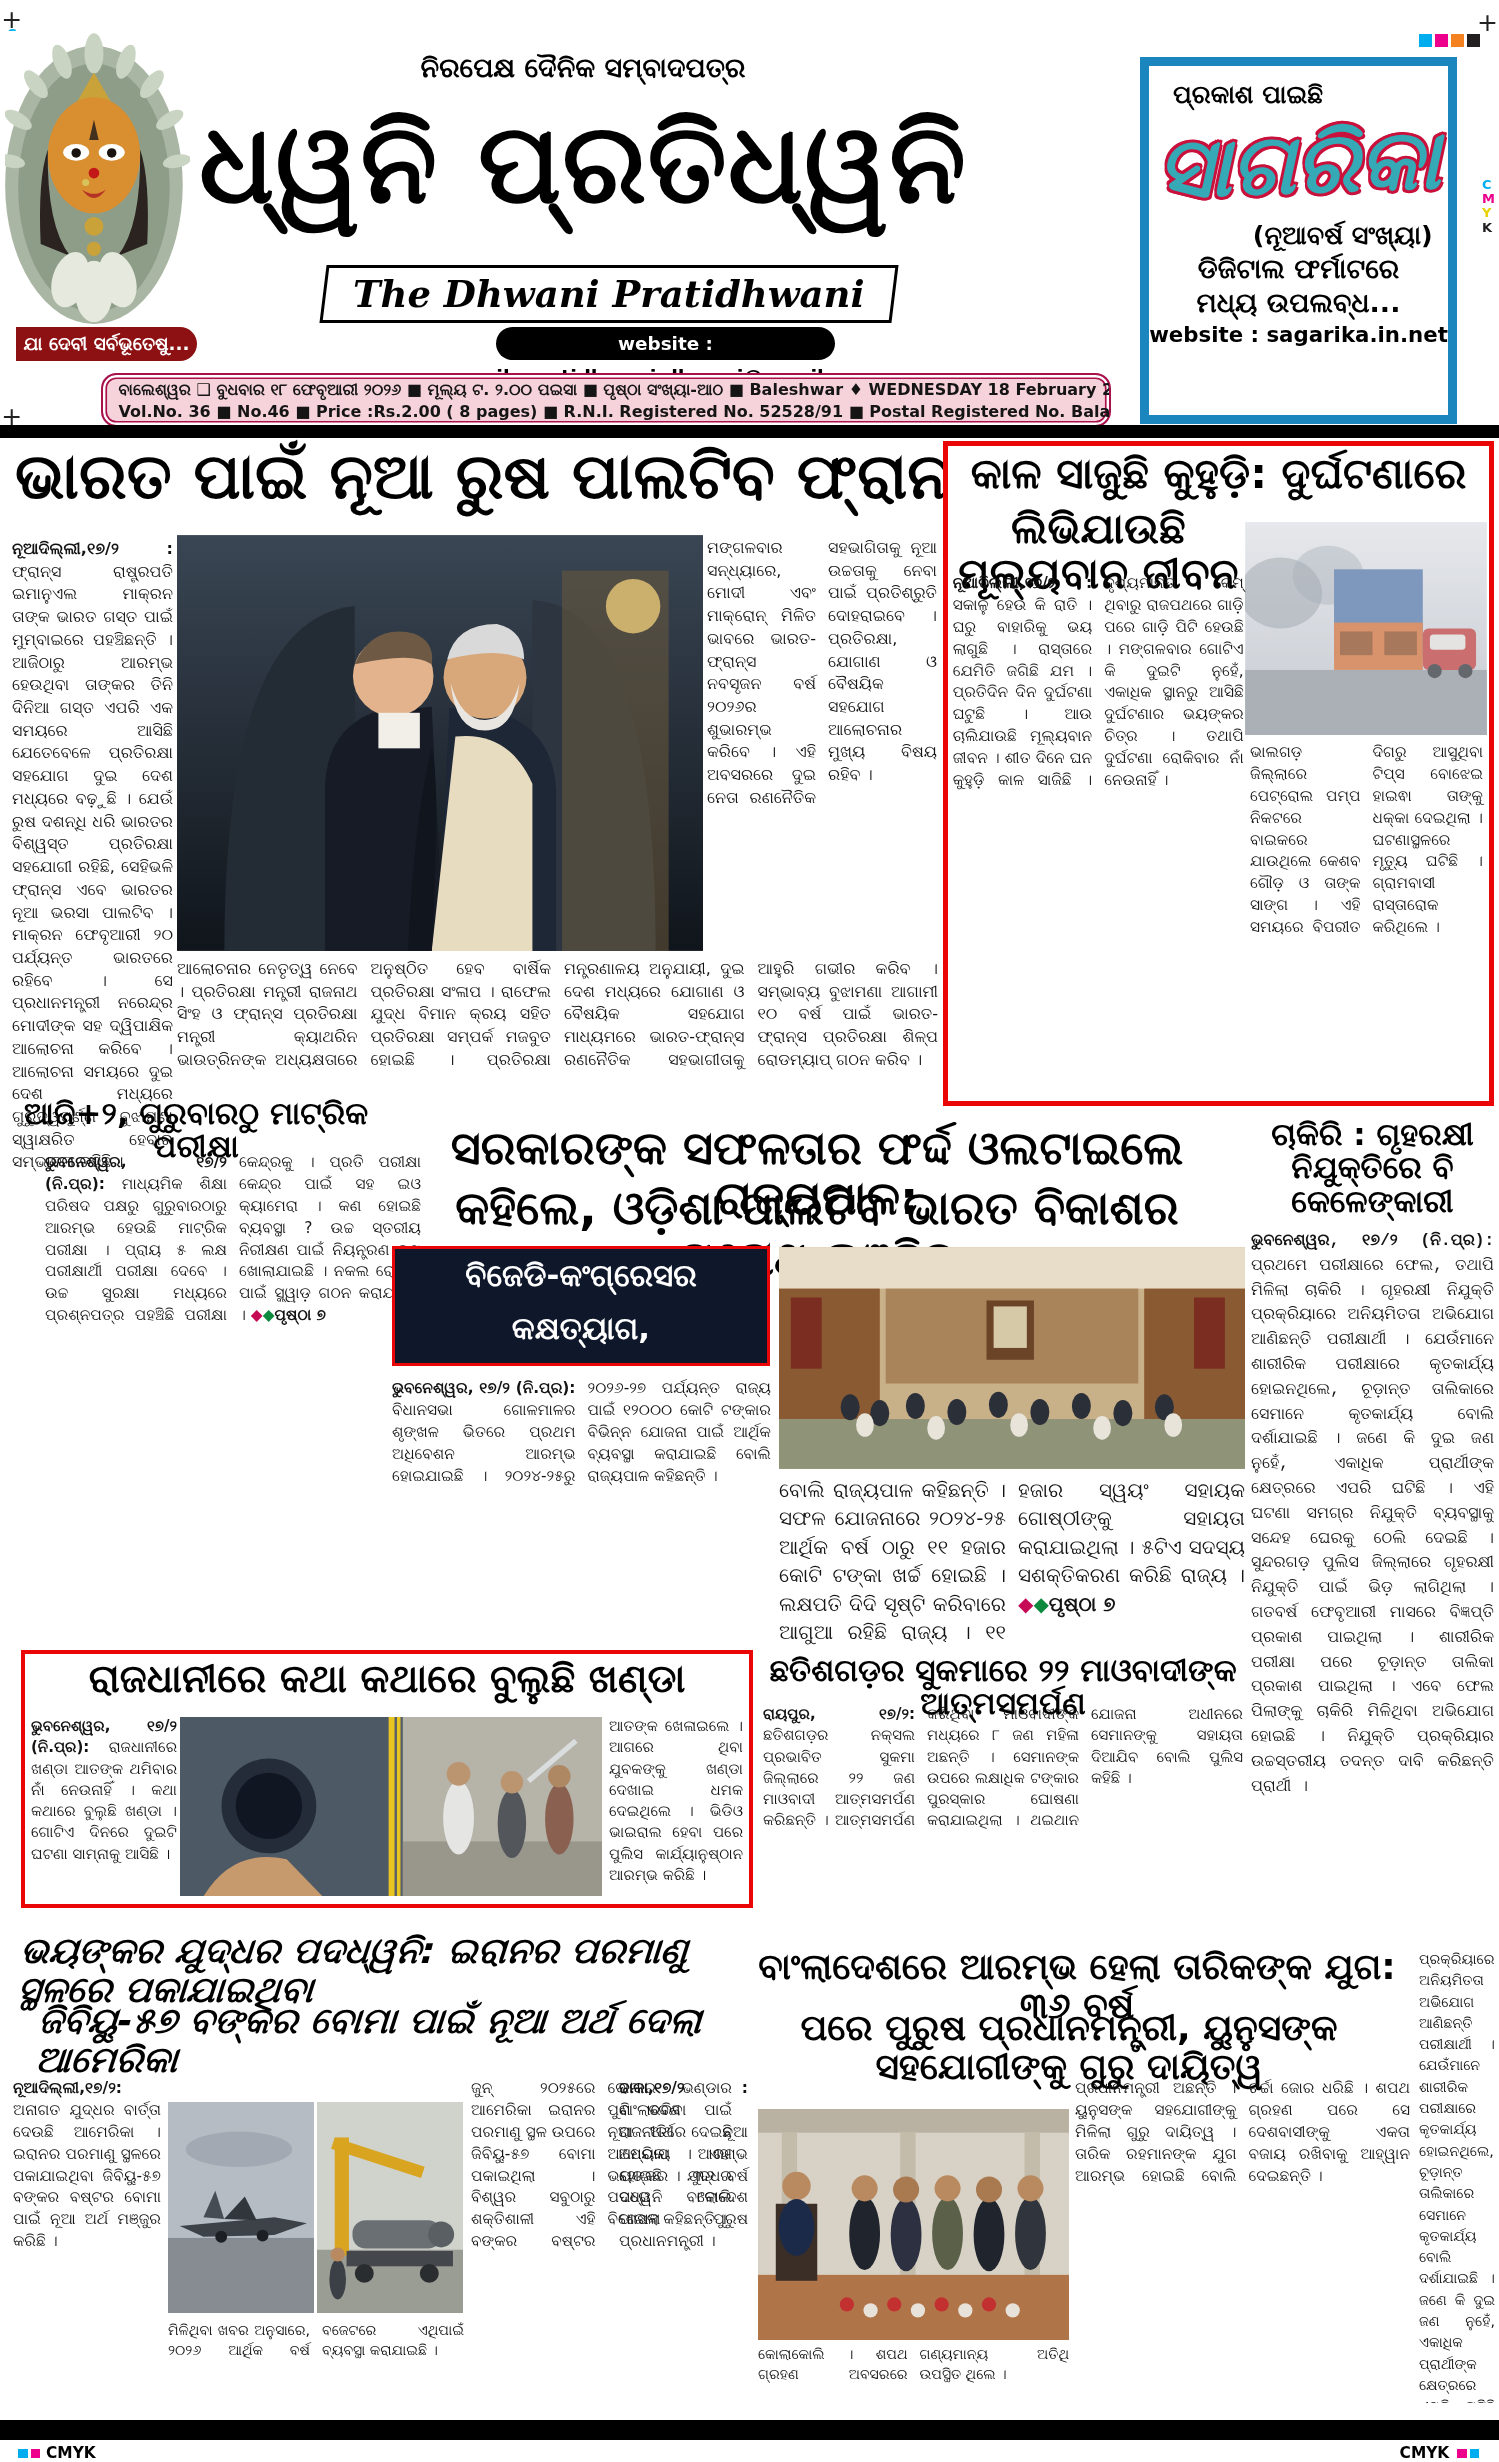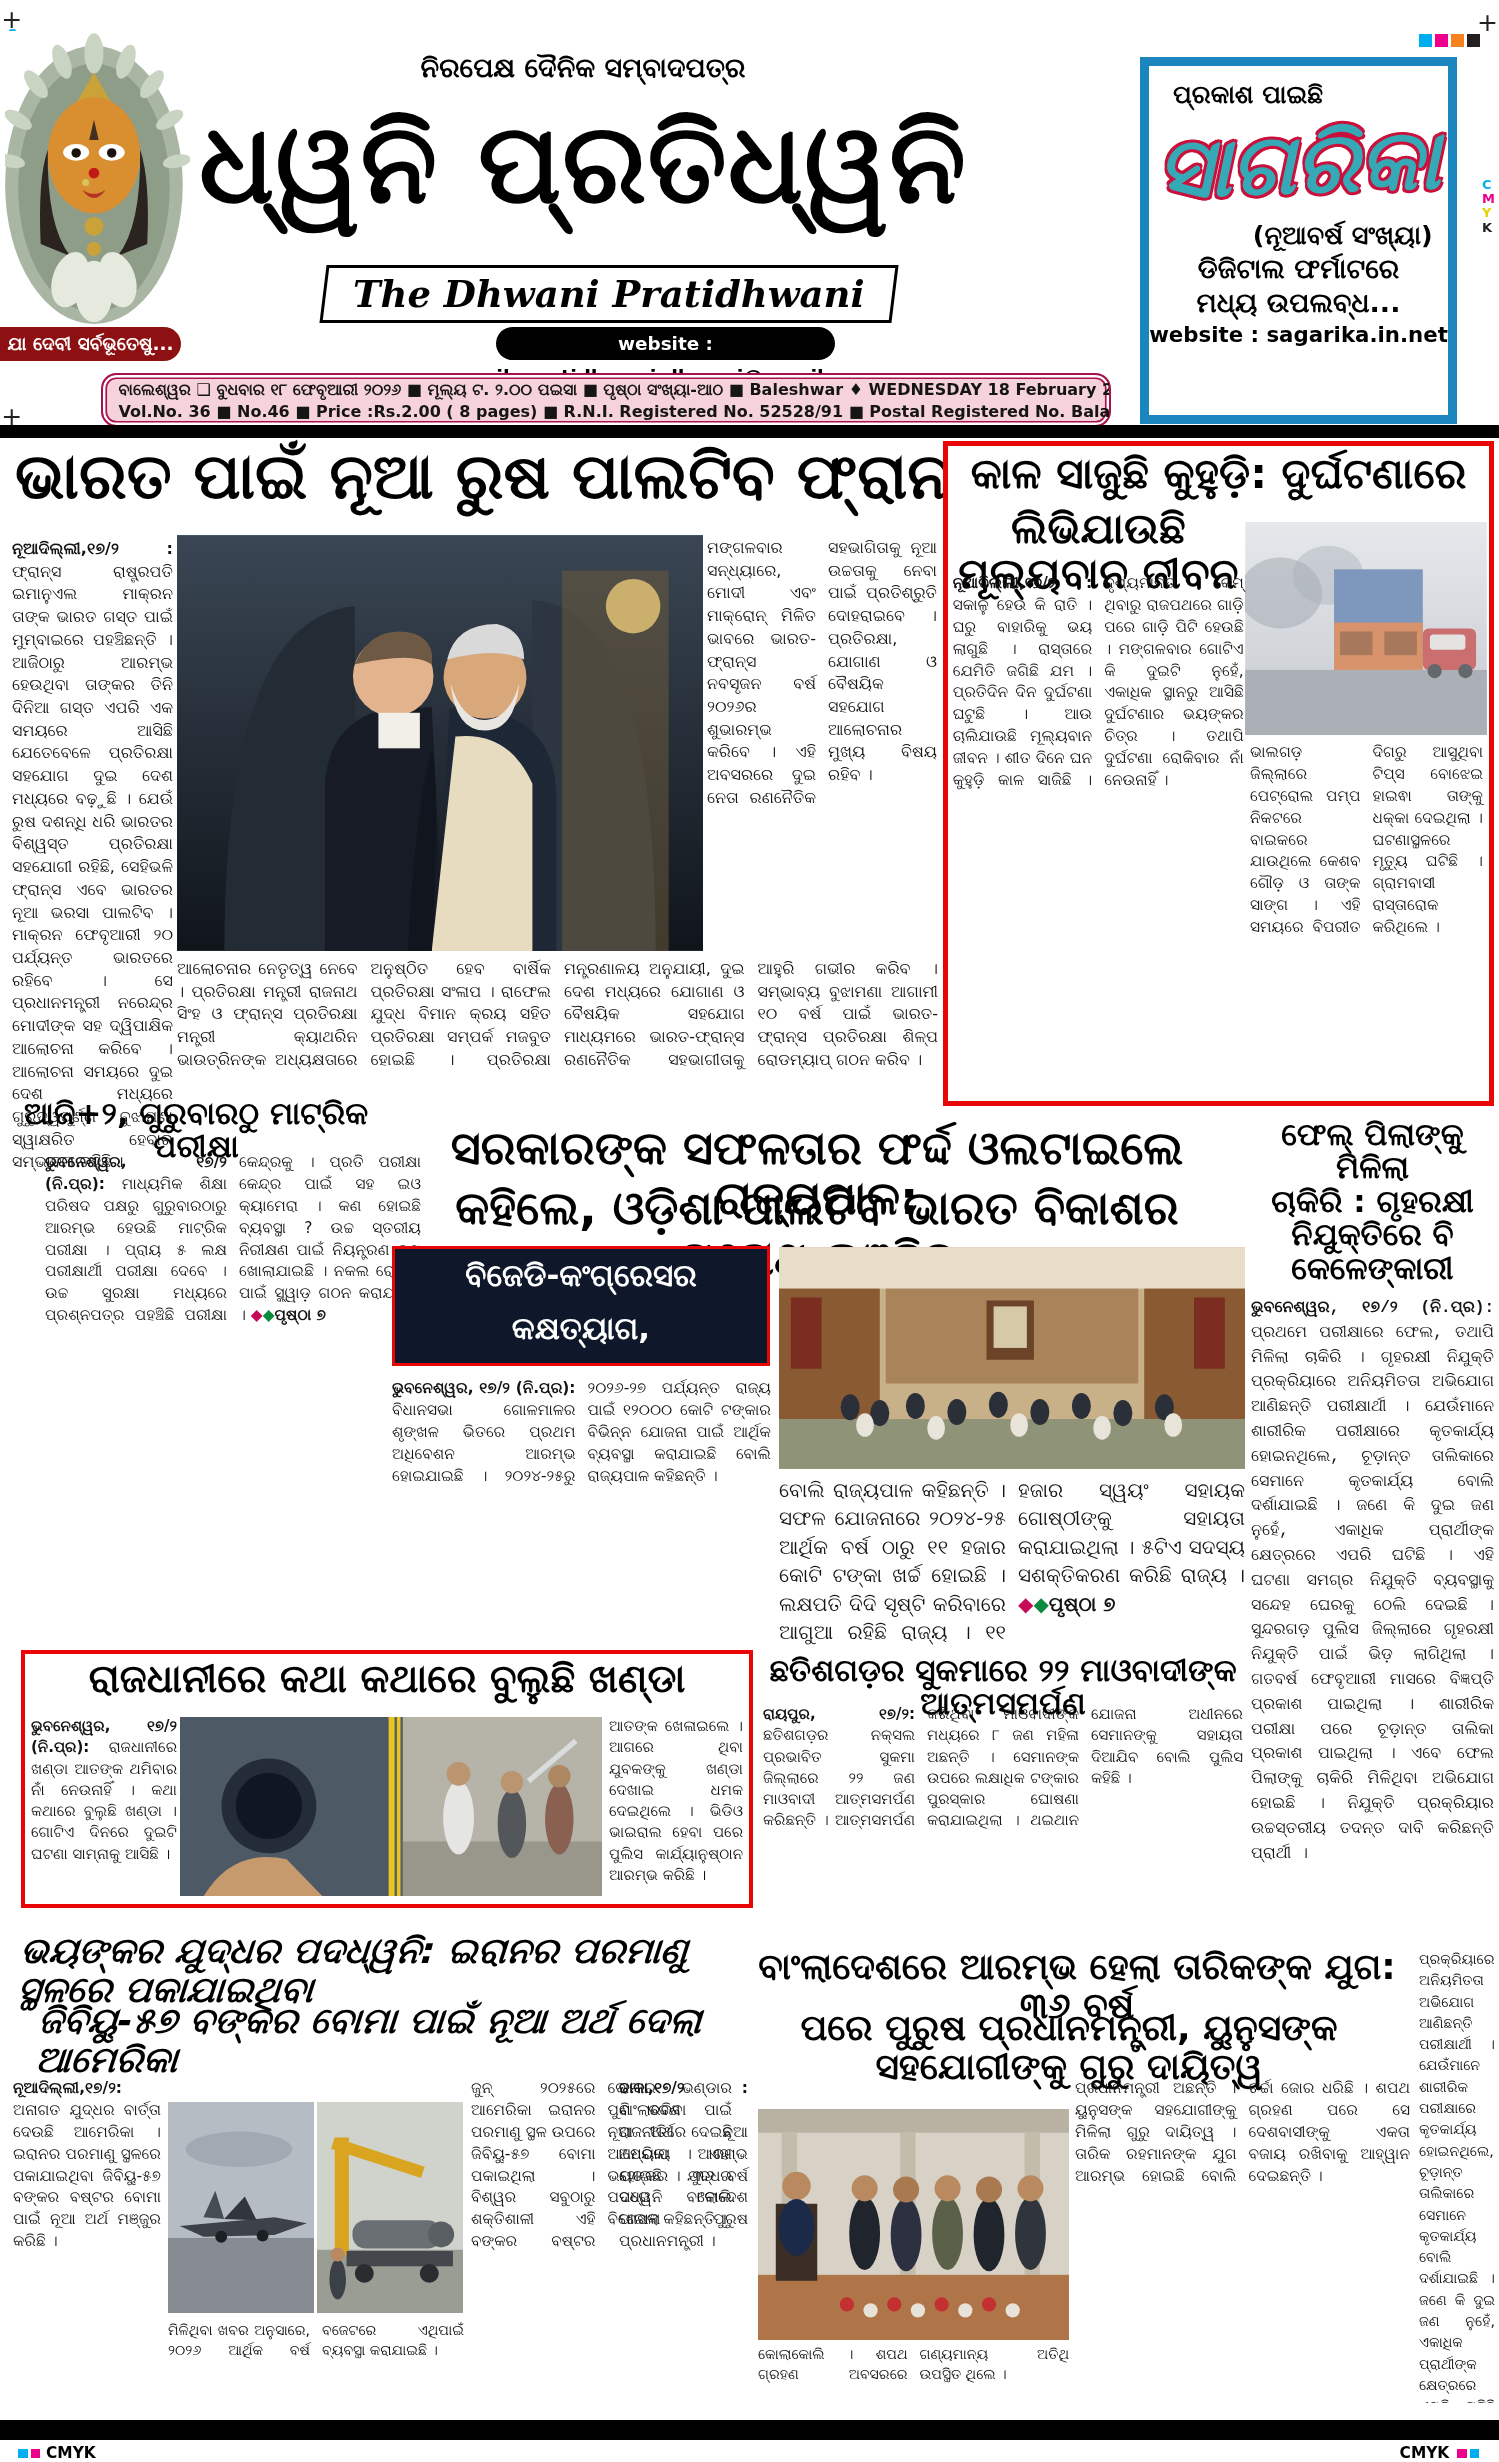--- a/index.html
+++ b/index.html
@@ -25,21 +25,21 @@
   .subbox{background:#0f172a;border:3.6px solid #ea0606;color:#fff;font-weight:800;text-align:center;}
   .eng-box{border:3px solid #000;transform:skewX(-7deg);background:#fff;display:flex;align-items:center;justify-content:center;}
   .eng-box span{transform:skewX(7deg);font-family:"DejaVu Serif",serif;font-style:italic;font-weight:700;font-size:37px;}
   .infobar{background:#f6d2da;border:2.4px solid #a8114c;box-shadow:inset 0 0 0 2.4px #fff, inset 0 0 0 4.1px #a8114c;
            border-radius:15.4px;color:#151515;font-weight:800;}
   .infobar .l{padding:0 15.4px;font-size:16px;line-height:22px;white-space:nowrap;overflow:hidden;}
   .sagarika-box{border:9.5px solid #1a86bd;background:#fff;}
   .sag-logo{font-weight:800;color:#35a9b6;font-style:italic;
             text-shadow:2.4px 2.4px 0 #c9113c,-2.4px -2.4px 0 #c9113c,2.4px -2.4px 0 #c9113c,-2.4px 2.4px 0 #c9113c,0 3px 0 #c9113c,0 -3px 0 #c9113c;}
   .banner{background:#8d1013;color:#fff;border-radius:0 18px 18px 0;display:flex;align-items:center;justify-content:center;
-          font-weight:800;font-size:18.4px;}
+          font-weight:800;font-size:18.4px;margin-left:16px;}
   svg{display:block;}
 </style>
 </head>
 <body>
 
 <div id="sheet">
 
   <div class="abs plus" style="left:1.2px;top:7.1px;">+</div>
   <div class="abs cmyk-col" style="left:7.1px;top:27px;">
     <span class="cC">C</span>
@@ -245,21 +245,20 @@
     <span>ବିଧାନସଭା ଗୋଳମାଳର ଶୃଙ୍ଖଳ ଭିତରେ ପ୍ରଥମ ଅଧିବେଶନ ଆରମ୍ଭ ହୋଇଯାଇଛି । ୨୦୨୪-୨୫ରୁ ୨୦୨୬-୨୭ ପର୍ଯ୍ୟନ୍ତ ରାଜ୍ୟ ପାଇଁ ୧୨୦୦୦ କୋଟି ଟଙ୍କାର ବିଭିନ୍ନ ଯୋଜନା ପାଇଁ ଆର୍ଥିକ ବ୍ୟବସ୍ଥା କରାଯାଇଛି ବୋଲି ରାଜ୍ୟପାଳ କହିଛନ୍ତି ।</span>
   </div>
   <div class="abs bt c2" style="left:779px;top:1476px;width:466px;height:172px;font-size:20px;">
     <span>ବୋଲି ରାଜ୍ୟପାଳ କହିଛନ୍ତି । ସଫଳ ଯୋଜନାରେ ୨୦୨୪-୨୫ ଆର୍ଥିକ ବର୍ଷ ଠାରୁ ୧୧ ହଜାର କୋଟି ଟଙ୍କା ଖର୍ଚ୍ଚ ହୋଇଛି । ଲକ୍ଷପତି ଦିଦି ସୃଷ୍ଟି କରିବାରେ ଆଗୁଆ ରହିଛି ରାଜ୍ୟ । ୧୧ ହଜାର ସ୍ୱୟଂ ସହାୟକ ଗୋଷ୍ଠୀଙ୍କୁ ସହାୟତା କରାଯାଇଥିଲା । ୫ଟିଏ ସଦସ୍ୟ ସଶକ୍ତିକରଣ କରିଛି ରାଜ୍ୟ ।</span>
     <span class="pgmark">
       <span class="d1">◆</span><span class="d2">◆</span><span>ପୃଷ୍ଠା ୭</span>
     </span>
   </div>
 
   <div class="abs" style="left:1251px;top:1118px;width:243px;">
-    <div class="hd ctr" style="font-size:31px;">ଫେଲ୍ ପିଲାଙ୍କୁ ମିଳିଲା</div>
     <div class="hd ctr" style="font-size:31px;">ଚାକିରି : ଗୃହରକ୍ଷୀ</div>
     <div class="hd ctr" style="font-size:31px;">ନିଯୁକ୍ତିରେ ବି କେଳେଙ୍କାରୀ</div>
     <div class="bt" style="margin-top:10.7px;font-size:16px;line-height:1.55;height:669px;overflow:hidden;font-family:Liberation Mono, monospace;">
       <b>ଭୁବନେଶ୍ୱର, ୧୭/୨ (ନି.ପ୍ର):</b>
       <span>ପ୍ରଥମେ ପରୀକ୍ଷାରେ ଫେଲ, ତଥାପି ମିଳିଲା ଚାକିରି । ଗୃହରକ୍ଷୀ ନିଯୁକ୍ତି ପ୍ରକ୍ରିୟାରେ ଅନିୟମିତତା ଅଭିଯୋଗ ଆଣିଛନ୍ତି ପରୀକ୍ଷାର୍ଥୀ । ଯେଉଁମାନେ ଶାରୀରିକ ପରୀକ୍ଷାରେ କୃତକାର୍ଯ୍ୟ ହୋଇନଥିଲେ, ଚୂଡ଼ାନ୍ତ ତାଲିକାରେ ସେମାନେ କୃତକାର୍ଯ୍ୟ ବୋଲି ଦର୍ଶାଯାଇଛି । ଜଣେ କି ଦୁଇ ଜଣ ନୁହେଁ, ଏକାଧିକ ପ୍ରାର୍ଥୀଙ୍କ କ୍ଷେତ୍ରରେ ଏପରି ଘଟିଛି । ଏହି ଘଟଣା ସମଗ୍ର ନିଯୁକ୍ତି ବ୍ୟବସ୍ଥାକୁ ସନ୍ଦେହ ଘେରକୁ ଠେଲି ଦେଇଛି । ସୁନ୍ଦରଗଡ଼ ପୁଲିସ ଜିଲ୍ଲାରେ ଗୃହରକ୍ଷୀ ନିଯୁକ୍ତି ପାଇଁ ଭିଡ଼ ଲାଗିଥିଲା । ଗତବର୍ଷ ଫେବୃଆରୀ ମାସରେ ବିଜ୍ଞପ୍ତି ପ୍ରକାଶ ପାଇଥିଲା । ଶାରୀରିକ ପରୀକ୍ଷା ପରେ ଚୂଡ଼ାନ୍ତ ତାଲିକା ପ୍ରକାଶ ପାଇଥିଲା । ଏବେ ଫେଲ ପିଲାଙ୍କୁ ଚାକିରି ମିଳିଥିବା ଅଭିଯୋଗ ହୋଇଛି । ନିଯୁକ୍ତି ପ୍ରକ୍ରିୟାର ଉଚ୍ଚସ୍ତରୀୟ ତଦନ୍ତ ଦାବି କରିଛନ୍ତି ପ୍ରାର୍ଥୀ ।</span>
     </div>
   </div>
   <div class="abs bt" style="left:1419px;top:1949px;width:76px;height:454px;font-size:14.2px;line-height:1.5;overflow:hidden;">ପ୍ରକ୍ରିୟାରେ ଅନିୟମିତତା ଅଭିଯୋଗ ଆଣିଛନ୍ତି ପରୀକ୍ଷାର୍ଥୀ । ଯେଉଁମାନେ ଶାରୀରିକ ପରୀକ୍ଷାରେ କୃତକାର୍ଯ୍ୟ ହୋଇନଥିଲେ, ଚୂଡ଼ାନ୍ତ ତାଲିକାରେ ସେମାନେ କୃତକାର୍ଯ୍ୟ ବୋଲି ଦର୍ଶାଯାଇଛି । ଜଣେ କି ଦୁଇ ଜଣ ନୁହେଁ, ଏକାଧିକ ପ୍ରାର୍ଥୀଙ୍କ କ୍ଷେତ୍ରରେ ଏପରି ଘଟିଛି ।</div>
 
   <div class="abs redbox" style="left:21px;top:1650px;width:724px;height:250px;border-width:4.7px;">

